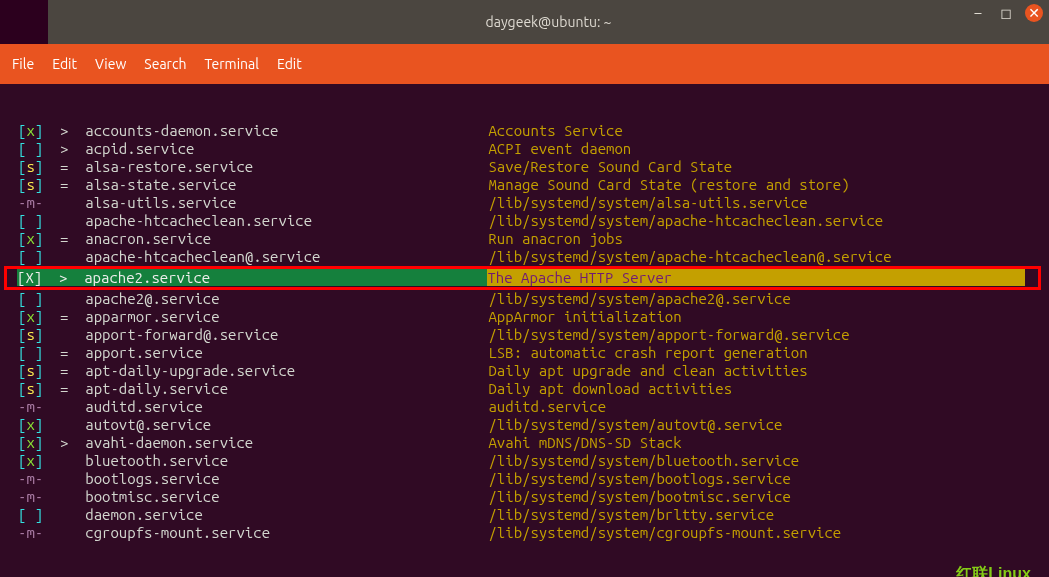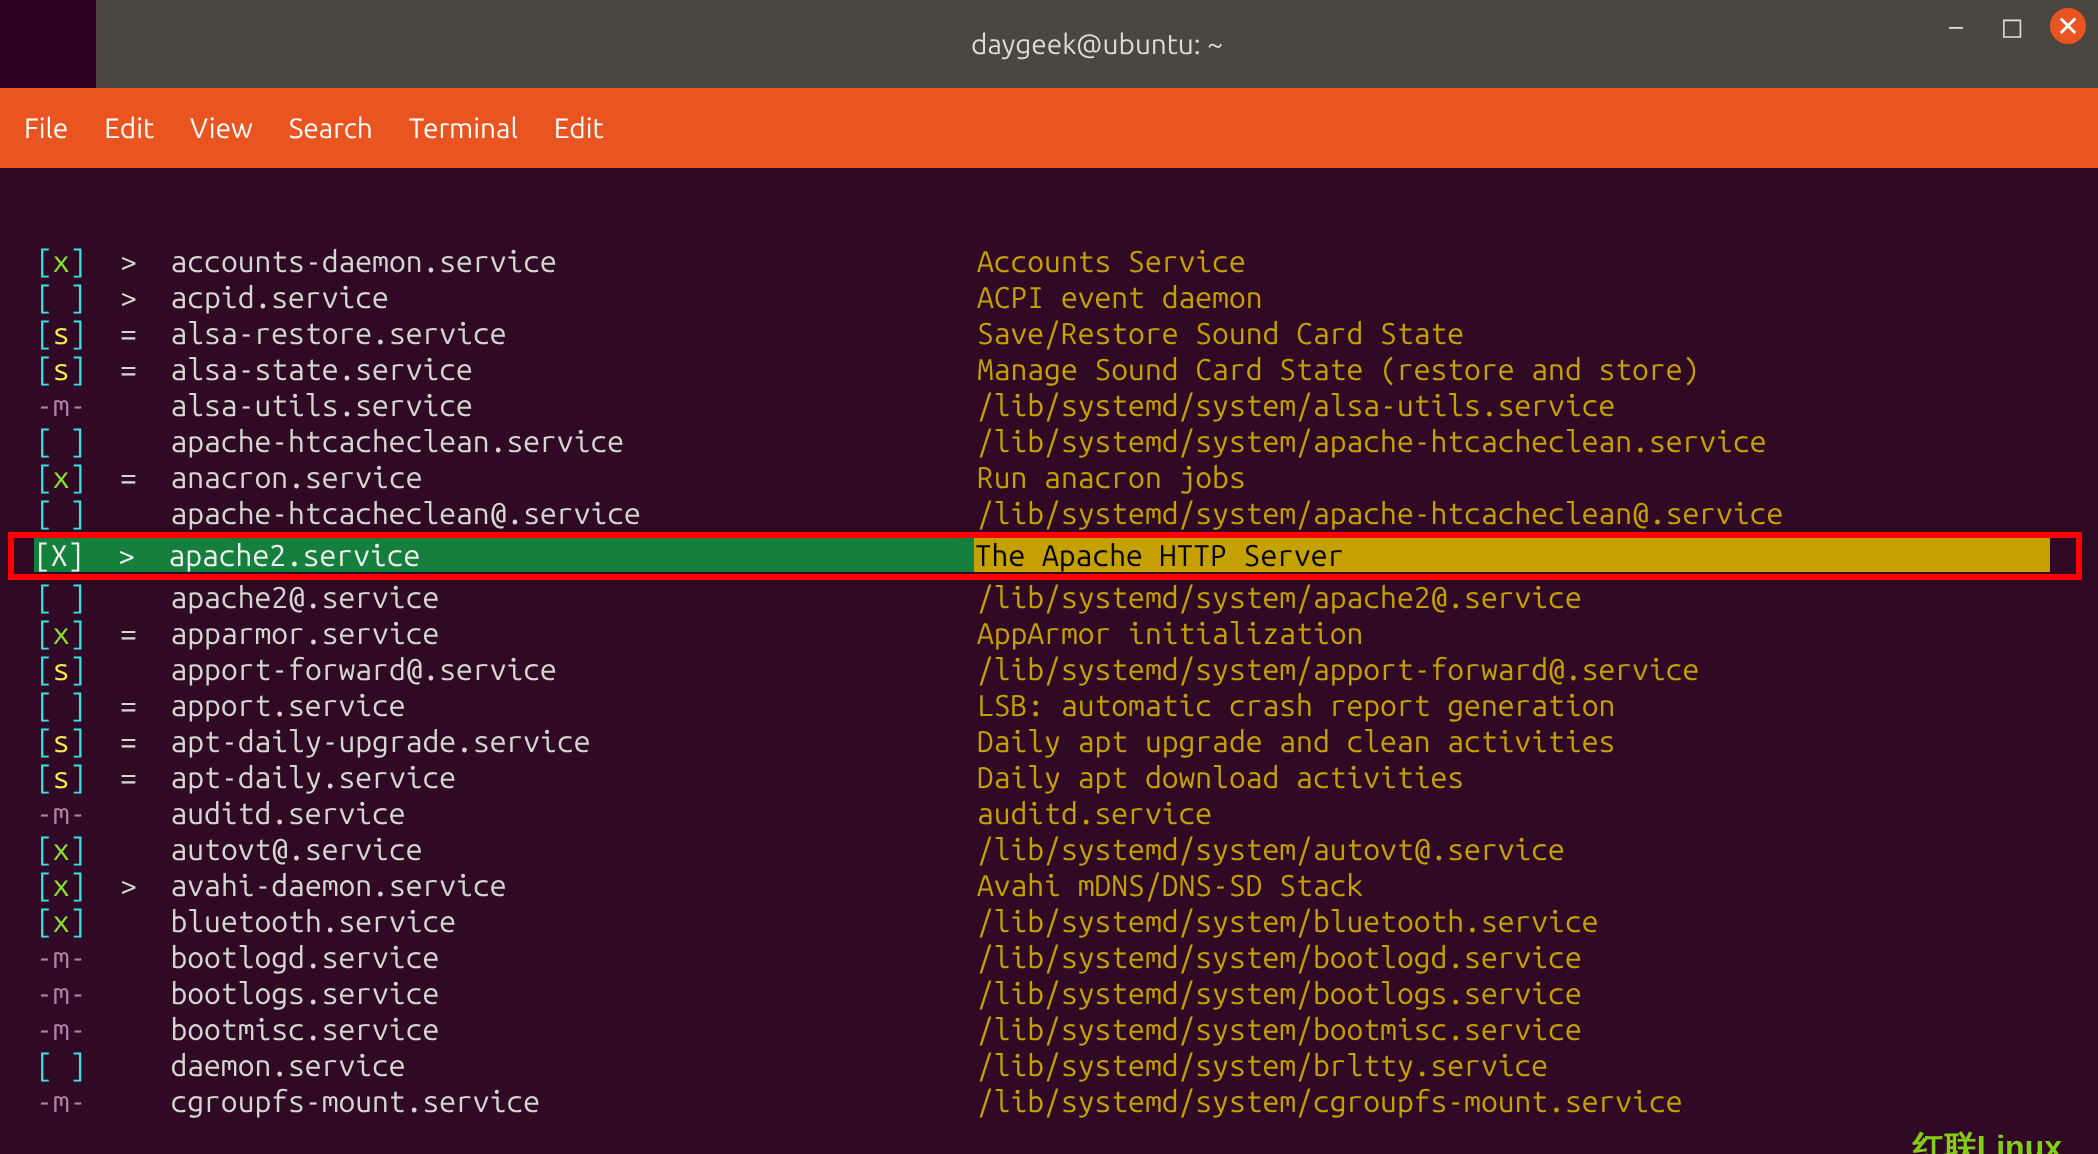--- a/index.html
+++ b/index.html
@@ -49,21 +49,21 @@
     padding-left:18px;
   }
   .brk{ color:#34e2e2;}      
   .x  { color:#8ae234;}      
   .s  { color:#fce94f;}      
   .m  { color:#ad7fa8;}      
   .ptr{ color:#d3d7cf;}
   .name{ color:#d3d7cf;}
   .desc{ color:#c4a000;}
   .hl-left{background:#15803d;color:#eeeeec;}
-  .hl-right{background:#c4a000;color:#000000;}
+  .hl-right{background:#c4a000;color:#701a75;}
   .hl-wrap{
     border:3px solid #ff0000;
     margin:0 8px 0 4px;
     height:24px;
     display:flex;align-items:center;
   }
   .hl-wrap .row{padding-left:10px;}
   .status{
     position:absolute; bottom:4px; left:0; width:100%;
     display:flex; color:#d3d7cf;
@@ -120,21 +120,20 @@
       <div class="row"><span class="brk">[ ]</span>  <span class="ptr"> </span>  <span class="name">apache2@.service                                </span><span class="desc">/lib/systemd/system/apache2@.service</span></div>
       <div class="row"><span class="brk">[</span><span class="x">x</span><span class="brk">]</span>  <span class="ptr">=</span>  <span class="name">apparmor.service                                </span><span class="desc">AppArmor initialization</span></div>
       <div class="row"><span class="brk">[</span><span class="s">s</span><span class="brk">]</span>  <span class="ptr"> </span>  <span class="name">apport-forward@.service                         </span><span class="desc">/lib/systemd/system/apport-forward@.service</span></div>
       <div class="row"><span class="brk">[ ]</span>  <span class="ptr">=</span>  <span class="name">apport.service                                  </span><span class="desc">LSB: automatic crash report generation</span></div>
       <div class="row"><span class="brk">[</span><span class="s">s</span><span class="brk">]</span>  <span class="ptr">=</span>  <span class="name">apt-daily-upgrade.service                       </span><span class="desc">Daily apt upgrade and clean activities</span></div>
       <div class="row"><span class="brk">[</span><span class="s">s</span><span class="brk">]</span>  <span class="ptr">=</span>  <span class="name">apt-daily.service                               </span><span class="desc">Daily apt download activities</span></div>
       <div class="row"><span class="m">-m-</span>  <span class="ptr"> </span>  <span class="name">auditd.service                                  </span><span class="desc">auditd.service</span></div>
       <div class="row"><span class="brk">[</span><span class="x">x</span><span class="brk">]</span>  <span class="ptr"> </span>  <span class="name">autovt@.service                                 </span><span class="desc">/lib/systemd/system/autovt@.service</span></div>
       <div class="row"><span class="brk">[</span><span class="x">x</span><span class="brk">]</span>  <span class="ptr">&gt;</span>  <span class="name">avahi-daemon.service                            </span><span class="desc">Avahi mDNS/DNS-SD Stack</span></div>
       <div class="row"><span class="brk">[</span><span class="x">x</span><span class="brk">]</span>  <span class="ptr"> </span>  <span class="name">bluetooth.service                               </span><span class="desc">/lib/systemd/system/bluetooth.service</span></div>
-      <div class="row"><span class="m">-m-</span>  <span class="ptr"> </span>  <span class="name">bootlogd.service                                </span><span class="desc">/lib/systemd/system/bootlogd.service</span></div>
       <div class="row"><span class="m">-m-</span>  <span class="ptr"> </span>  <span class="name">bootlogs.service                                </span><span class="desc">/lib/systemd/system/bootlogs.service</span></div>
       <div class="row"><span class="m">-m-</span>  <span class="ptr"> </span>  <span class="name">bootmisc.service                                </span><span class="desc">/lib/systemd/system/bootmisc.service</span></div>
       <div class="row"><span class="brk">[ ]</span>  <span class="ptr"> </span>  <span class="name">daemon.service                                  </span><span class="desc">/lib/systemd/system/brltty.service</span></div>
       <div class="row"><span class="m">-m-</span>  <span class="ptr"> </span>  <span class="name">cgroupfs-mount.service                          </span><span class="desc">/lib/systemd/system/cgroupfs-mount.service</span></div>
     </div>
 
   <div class="status">
     <span class="pos">9/437</span>
     <span class="hint">? = help</span>
   </div>

